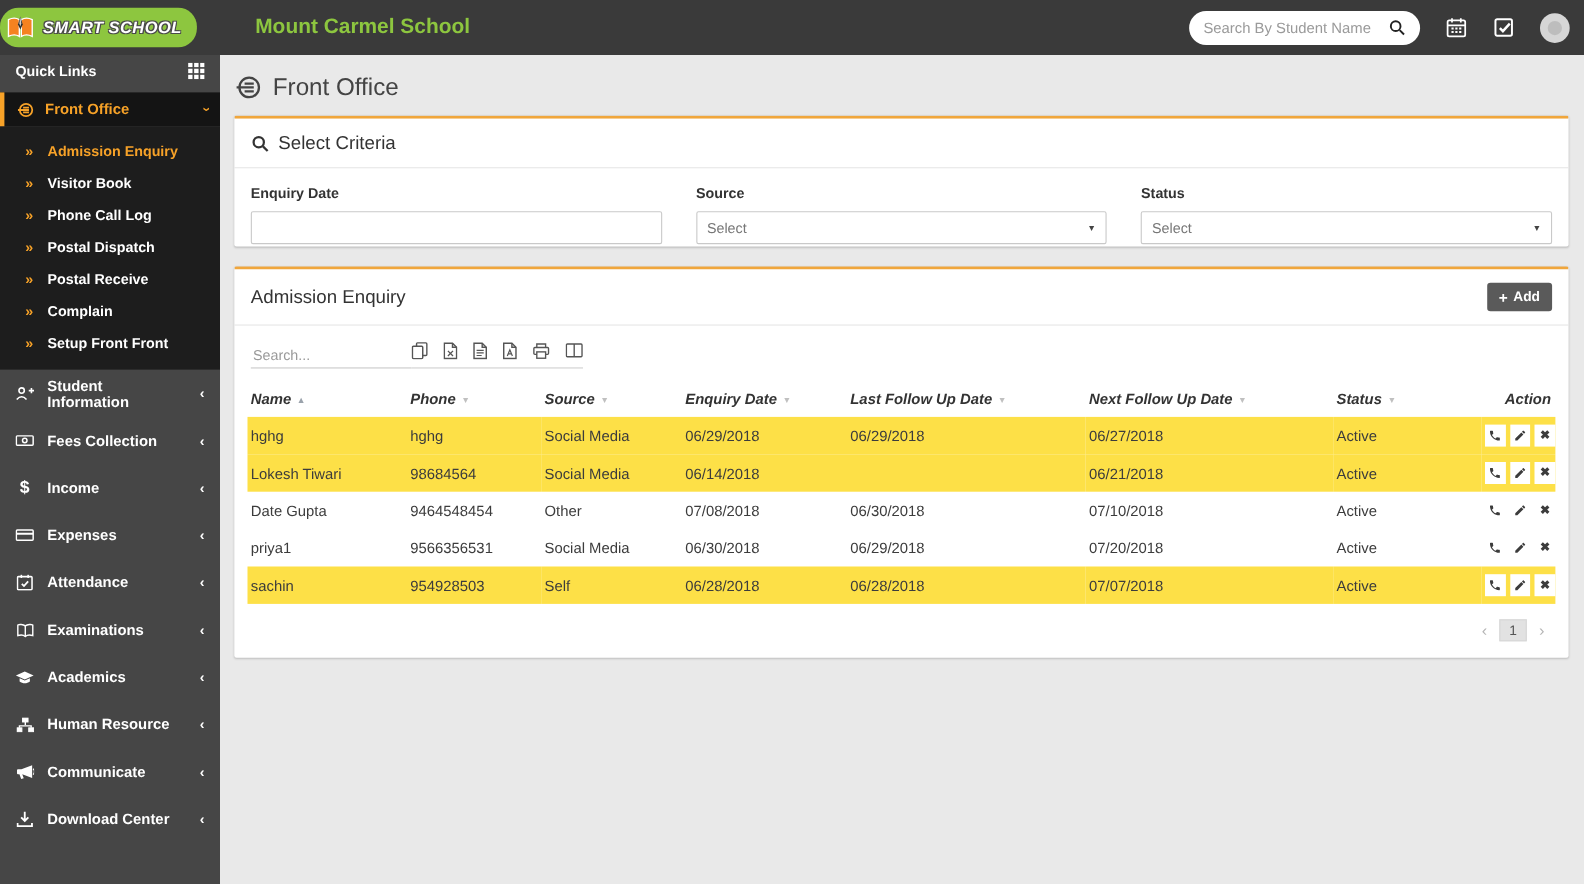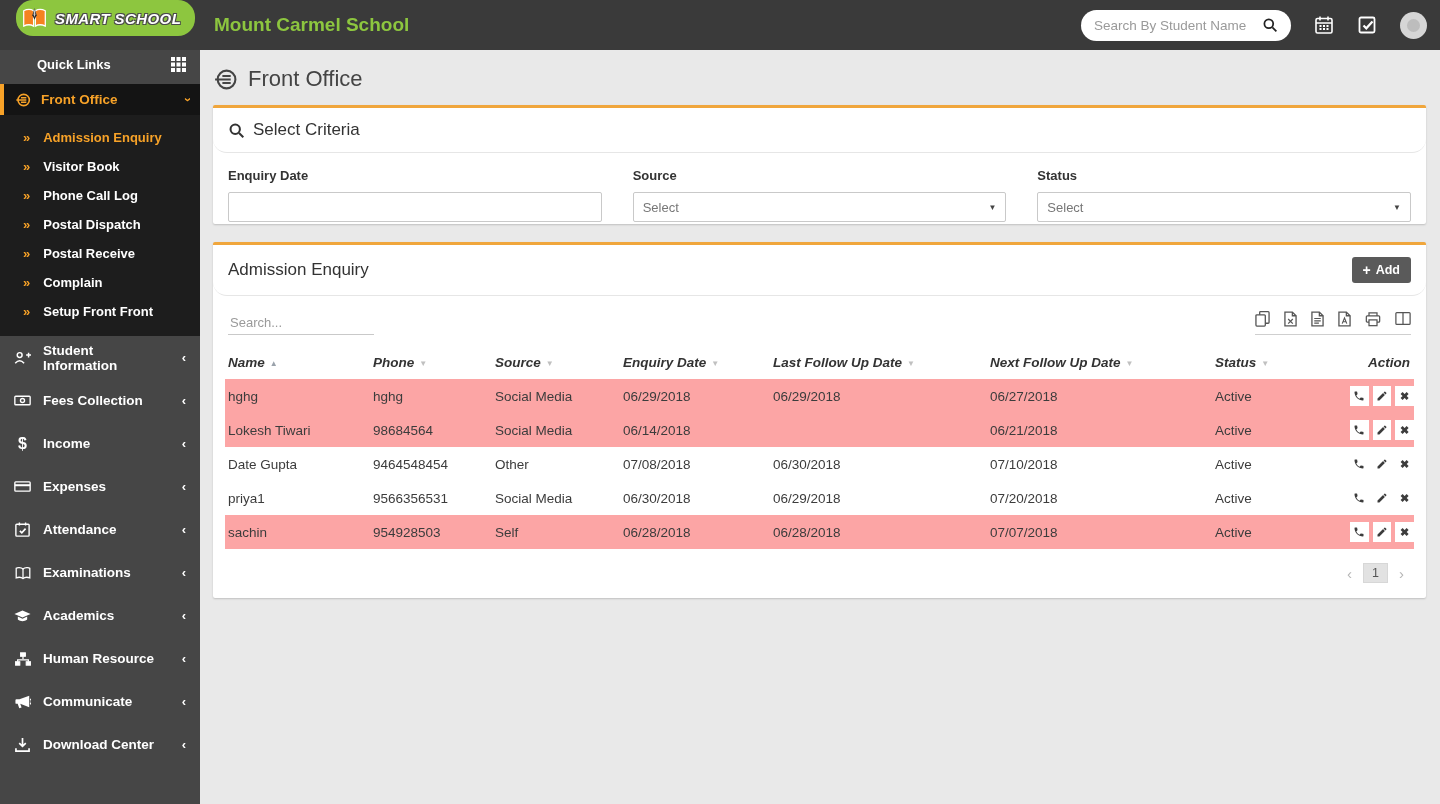--- a/index.html
+++ b/index.html
@@ -2,43 +2,43 @@
 <html><head>
 <meta charset="utf-8">
 <style>
   * { margin:0; padding:0; box-sizing:border-box; }
   html,body { width:1440px; height:804px; overflow:hidden; background:#e9e9e9;
     font-family:"Liberation Sans", sans-serif; }
 
   
   .topbar { position:fixed; top:0; left:0; width:1440px; height:50px; background:#3a3a3a;
     display:flex; align-items:center; z-index:20; }
-  .logo-area { width:200px; height:50px; display:flex; padding-left:16px; flex:0 0 200px; }
+  .logo-area { width:200px; height:50px; display:flex; align-items:center; padding-left:0; flex:0 0 200px; }
   .logo-pill { background:#8dc63f; border-radius:17px; height:36px; display:flex; align-items:center;
     padding:0 14px 0 5px; gap:7px; }
   .logo-text { color:#fff; font-weight:800; font-size:15px; letter-spacing:.4px; font-style:italic;
     text-shadow:1px 1px 0 #4a4a4a, -1px 1px 0 #4a4a4a, 1px -1px 0 #4a4a4a, -1px -1px 0 #4a4a4a; white-space:nowrap; }
-  .school-name { color:#8dc63f; font-weight:bold; font-size:19px; margin-left:14px; }
+  .school-name { color:#8dc63f; font-weight:bold; font-size:19px; margin-left:32px; }
   .topbar-right { margin-left:auto; display:flex; align-items:center; gap:23px; padding-right:13px; }
   .search-pill { background:#fff; border-radius:16px; height:31px; width:210px; display:flex;
     align-items:center; padding:0 13px; gap:6px; }
   .search-pill input { border:none; outline:none; flex:1; font-size:13.5px; color:#333; min-width:0;
     font-family:"Liberation Sans", sans-serif; }
   .search-pill input::placeholder { color:#9a9a9a; }
   .top-icon { color:#fff; display:flex; align-items:center; }
   .avatar { width:27px; height:27px; border-radius:50%; background:#d6d6d6; display:flex;
     align-items:center; justify-content:center; color:#9a9a9a; font-size:8px; overflow:hidden; }
   .avatar .dot { width:13px; height:13px; border-radius:50%; background:#bdbdbd; }
 
   
   .sidebar { position:fixed; top:50px; left:0; width:200px; height:754px; background:#464646;
     color:#fff; z-index:10; overflow:hidden; }
   .session-block { padding:11px 14px 0; font-size:13px; font-weight:bold; line-height:18px; }
   .quicklinks { padding:7px 14px 12px; font-size:13px; font-weight:bold; display:flex;
-    align-items:center; justify-content:space-between;margin-left:23px; }
+    align-items:center; justify-content:space-between; }
   .menu-active { background:#141414; border-left:4px solid #f7a228; height:31px; display:flex;
     align-items:center; gap:10px; padding:0 12px 0 11px; color:#f7a228; font-size:13.5px; font-weight:bold; cursor:pointer; }
   .menu-active .chev { margin-left:auto; }
   .chev { display:inline-block; font-size:13px; font-weight:bold; line-height:1; }
   .chev-down { transform:rotate(-90deg); }
   .submenu { background:#1d1d1d; padding:8px 0 10px; }
   .submenu-item { display:flex; align-items:center; gap:13px; padding:7px 8px 7px 23px;
     font-size:13px; font-weight:bold; color:#fff; cursor:pointer; }
   .submenu-item .arr { color:#f7a228; font-size:13px; }
   .submenu-item.active { color:#f7a228; }
@@ -47,54 +47,54 @@
   .menu-item .mi-icon { width:17px; display:flex; justify-content:center; color:#fff; flex:0 0 17px; }
   .menu-item .chev { margin-left:auto; color:#fff; }
 
   
   .main { margin-left:200px; padding:0 14px 0 13px; }
   .page-title { display:flex; align-items:center; gap:10px; padding:16px 0 13px; color:#444;
     font-size:22px; }
   .card { background:#fff; border-top:3px solid #f0a63c; border-radius:2px;
     box-shadow:0 1px 2px rgba(0,0,0,.18); margin-bottom:18px; }
   .card-header { padding:12px 15px; font-size:17px; color:#333; border-bottom:1px solid #e6e6e6;
-    display:flex; align-items:center; gap:8px;border-radius:14px; }
+    display:flex; align-items:center; gap:8px; }
   .card-header .right { margin-left:auto; }
 
   .criteria-body { padding:15px 15px 2px; display:flex; gap:31px; }
   .form-group { flex:1; }
   .form-group label { display:block; font-size:13px; font-weight:bold; color:#333; margin-bottom:9px; }
   .text-input { width:100%; height:30px; border:1px solid #c9c9c9; border-radius:2px; padding:0 8px;
     font-size:13px; color:#333; outline:none; font-family:"Liberation Sans", sans-serif; }
   .fake-select { width:100%; height:30px; border:1px solid #c9c9c9; border-radius:2px;
     display:flex; align-items:center; justify-content:space-between; padding:0 9px; color:#777;
     font-size:13px; cursor:pointer; }
   .fake-select .caret { font-size:8px; color:#444; }
   .btn-row { display:flex; justify-content:flex-end; padding:12px 15px 15px; }
   .btn { background:#5a5a5a; color:#fff; border:none; border-radius:3px; font-size:12.5px;
     font-weight:bold; padding:6px 11px; display:inline-flex; align-items:center; gap:5px;
     cursor:pointer; font-family:"Liberation Sans", sans-serif; }
   .btn .plus { font-size:14px; font-weight:bold; line-height:1; }
 
-  .table-toolbar { display:flex; justify-content:space-between; align-items:flex-end; padding:15px 15px 8px; }
+  .table-toolbar { display:flex; align-items:flex-end; padding:15px 15px 8px; }
   .dt-search { border:none; border-bottom:1px solid #c9c9c9; width:146px; font-size:13px;
     padding:4px 2px; outline:none; color:#333; background:transparent; font-family:"Liberation Sans", sans-serif; }
   .dt-search::placeholder { color:#9a9a9a; }
   .export-group { display:flex; gap:14px; padding-bottom:7px; border-bottom:1px solid #cfcfcf; color:#555; }
   .export-group .exp { display:flex; cursor:pointer; }
 
   table.enquiry { width:calc(100% - 24px); margin:4px 12px 0; border-collapse:collapse;
     font-size:13.5px; color:#3c3c3c; table-layout:fixed; }
   table.enquiry th { text-align:left; font-weight:bold; color:#333; padding:8px 10px 9px 3px;
     white-space:nowrap;font-style:italic; }
   table.enquiry th .sort { font-size:8px; color:#c0c0c0; margin-left:5px; vertical-align:1px; }
   table.enquiry th .sort.active { color:#9aa2ab; }
   table.enquiry th.action-col { text-align:right; padding-right:4px; }
   table.enquiry td { padding:7px 10px 7px 3px; }
-  tr.row-highlight { background:#fca5a5;margin-left:24px; }
+  tr.row-highlight { background:#fde047;margin-left:24px; }
   td.action-cell { padding-right:0 !important; }
   .actions { display:flex; gap:4px; justify-content:flex-end; }
   .action-btn { width:20px; height:20px; background:#fff; display:flex; align-items:center;
     justify-content:center; color:#3c3c3c; cursor:pointer; border:none; }
   .action-btn .xg { font-size:11px; font-weight:bold; line-height:1; }
 
   .pagination { display:flex; justify-content:flex-end; align-items:center; gap:4px;
     padding:14px 15px 15px; }
   .pg-arrow { color:#b5b5b5; font-size:15px; padding:1px 7px; cursor:pointer; }
   .pg-num { background:#e2e2e2; border:1px solid #d7d7d7; color:#555; font-size:12.5px;

